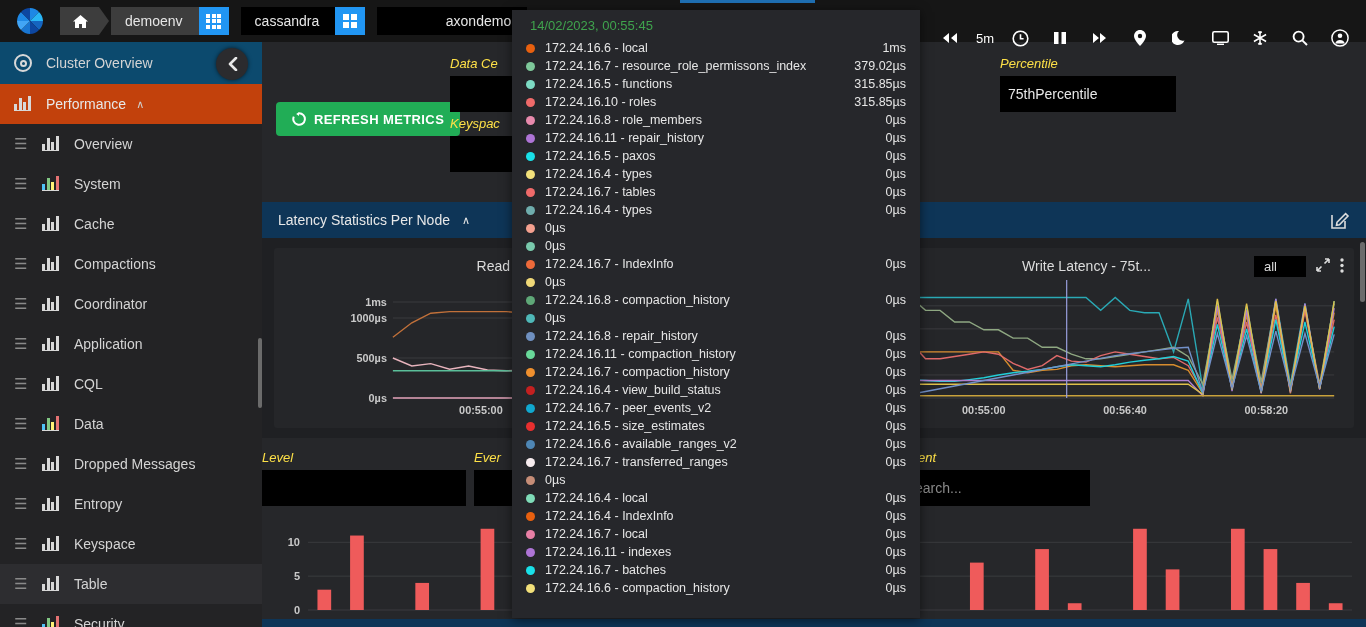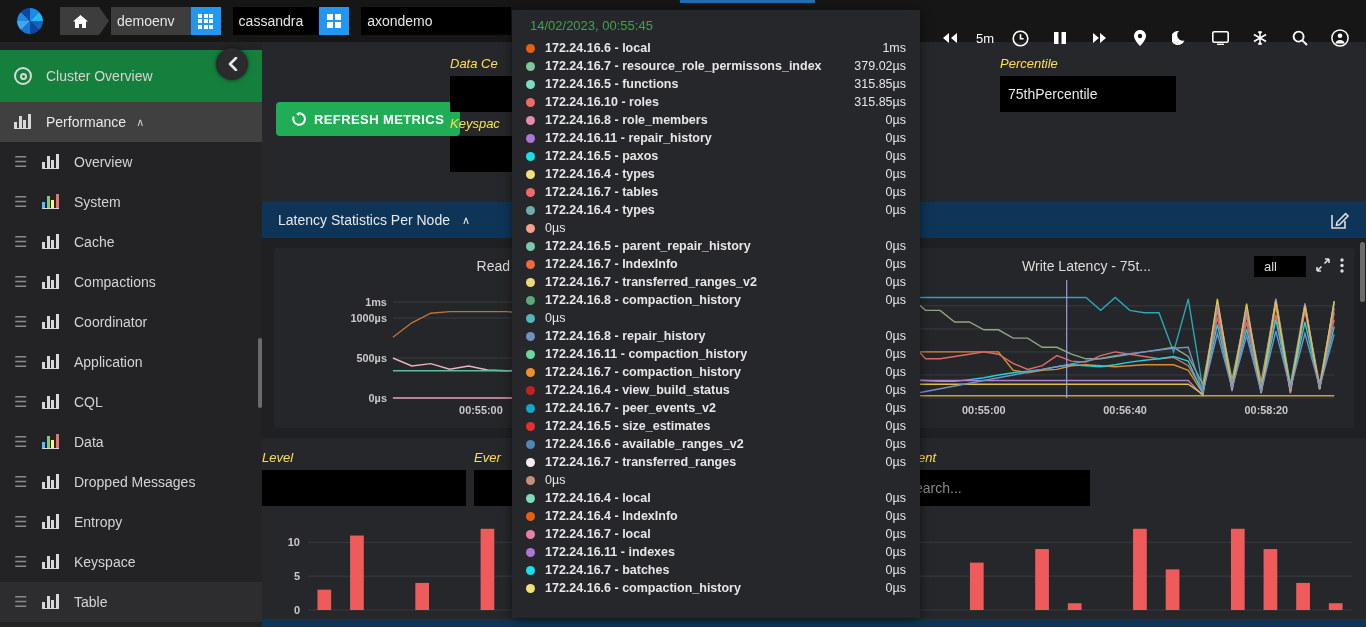--- a/index.html
+++ b/index.html
@@ -16,22 +16,23 @@
     position: absolute; top: 0; left: 0; width: 1366px; height: 42px;
     background: #161616; display: flex; align-items: center;
     z-index: 40;
   }
   .logo { width: 60px; display: flex; align-items: center; justify-content: center; }
   .logo svg { display: block; }
 
   .breadcrumb { display: flex; align-items: center; height: 28px; }
   .crumb {
     position: relative; height: 28px; display: flex; align-items: center;
-    padding: 0 16px 0 6px; font-size: 14px; color: #e6e6e6;
+    padding: 0 16px 0 14px; font-size: 14px; color: #e6e6e6;
     background: #3d3d3d;
+    justify-content: flex-end;
   }
   .crumb.dark { background: #000; }
   .crumb.home { padding-left: 12px; padding-right: 10px; }
   .crumb .arrow-r {
     position: absolute; right: -10px; top: 0; width: 0; height: 0;
     border-top: 14px solid transparent; border-bottom: 14px solid transparent;
     border-left: 10px solid #3d3d3d; z-index: 2;
   }
   .crumb.dark .arrow-r { border-left-color: #000; }
   .crumb-sep { width: 12px; }
@@ -62,22 +63,22 @@
 
   
   .sidebar {
     position: absolute; top: 42px; left: 0; width: 262px; height: 585px;
     background: #232325; overflow: hidden; z-index: 20;
   }
   .side-row {
     display: flex; align-items: center; height: 40px; padding-left: 14px;
     color: #cfcfcf; font-size: 14px; position: relative;
   }
-  .side-row.header { height: 52px; background: #15803d; margin-top: 8px; }
-  .side-row.section { height: 40px; background: #404040; }
+  .side-row.header { height: 42px; background: #0c4a6e; }
+  .side-row.section { height: 40px; background: #c2410c; }
   .side-row.active { background: #2d2d30; }
   .side-row .drag { width: 28px; color: #8a8a8a; font-size: 15px; flex: 0 0 28px; }
   .side-row .ic { width: 32px; flex: 0 0 32px; display: flex; align-items: center; }
   .side-row .txt { font-size: 14px; color: #d4d4d4; }
   .side-row.section .txt { color: #e8e8e8; }
   .side-row .chev { margin-left: 10px; color: #cfcfcf; font-size: 11px; }
 
   .bars-ic { display: inline-flex; align-items: flex-end; gap: 1.5px; height: 14px; border-bottom: 1.5px solid #d8d8d8; padding-bottom: 0; }
   .bars-ic i { width: 3px; background: #d8d8d8; display: block; }
   .bars-ic i:nth-child(1){height:6px} .bars-ic i:nth-child(2){height:12px}
@@ -145,21 +146,21 @@
 
   
   .tooltip {
     position: absolute; left: 512px; top: 10px; width: 408px; height: 608px;
     background: #26272b; z-index: 60; padding: 8px 14px 6px 14px;
     box-shadow: 0 2px 10px rgba(0,0,0,.55); overflow: hidden;
   }
   .tt-time { color: #3fa34d; font-size: 13px; margin-bottom: 6px; padding-left: 4px; }
   .tt-row { display: flex; align-items: center; height: 18px; font-size: 12.5px; color: #e6e6e6; }
   .tt-dot { width: 9px; height: 9px; border-radius: 50%; flex: 0 0 9px; margin-right: 10px; }
-  .tt-label { flex: 1; white-space: nowrap; overflow: hidden; font-weight: bold; }
+  .tt-label { flex: 1; white-space: nowrap; overflow: hidden; }
   .tt-val { text-align: right; white-space: nowrap; }
 
   .statusbar { position: absolute; bottom: 0; left: 0; width: 1366px; height: 8px; background: #0e3557; z-index: 5;}
 </style>
 </head>
 <body>
 
 <div id="app">
 
   <div class="topbar">
@@ -707,31 +708,29 @@
           <span class="tt-dot" style="background: rgb(111, 173, 173);"></span>
           <span class="tt-label">172.24.16.4 - types</span>
           <span class="tt-val">0µs</span>
         </div>
         <div class="tt-row">
           <span class="tt-dot" style="background: rgb(244, 160, 143);"></span>
           <span class="tt-val">0µs</span>
         </div>
         <div class="tt-row">
           <span class="tt-dot" style="background: rgb(121, 201, 172);"></span>
-          <span class="tt-label">172.24.16.5 - parent_repair_history</span>
           <span class="tt-val">0µs</span>
         </div>
         <div class="tt-row">
           <span class="tt-dot" style="background: rgb(238, 106, 58);"></span>
           <span class="tt-label">172.24.16.7 - IndexInfo</span>
           <span class="tt-val">0µs</span>
         </div>
         <div class="tt-row">
           <span class="tt-dot" style="background: rgb(240, 216, 120);"></span>
-          <span class="tt-label">172.24.16.7 - transferred_ranges_v2</span>
           <span class="tt-val">0µs</span>
         </div>
         <div class="tt-row">
           <span class="tt-dot" style="background: rgb(95, 168, 120);"></span>
           <span class="tt-label">172.24.16.8 - compaction_history</span>
           <span class="tt-val">0µs</span>
         </div>
         <div class="tt-row">
           <span class="tt-dot" style="background: rgb(79, 184, 184);"></span>
           <span class="tt-val">0µs</span>

